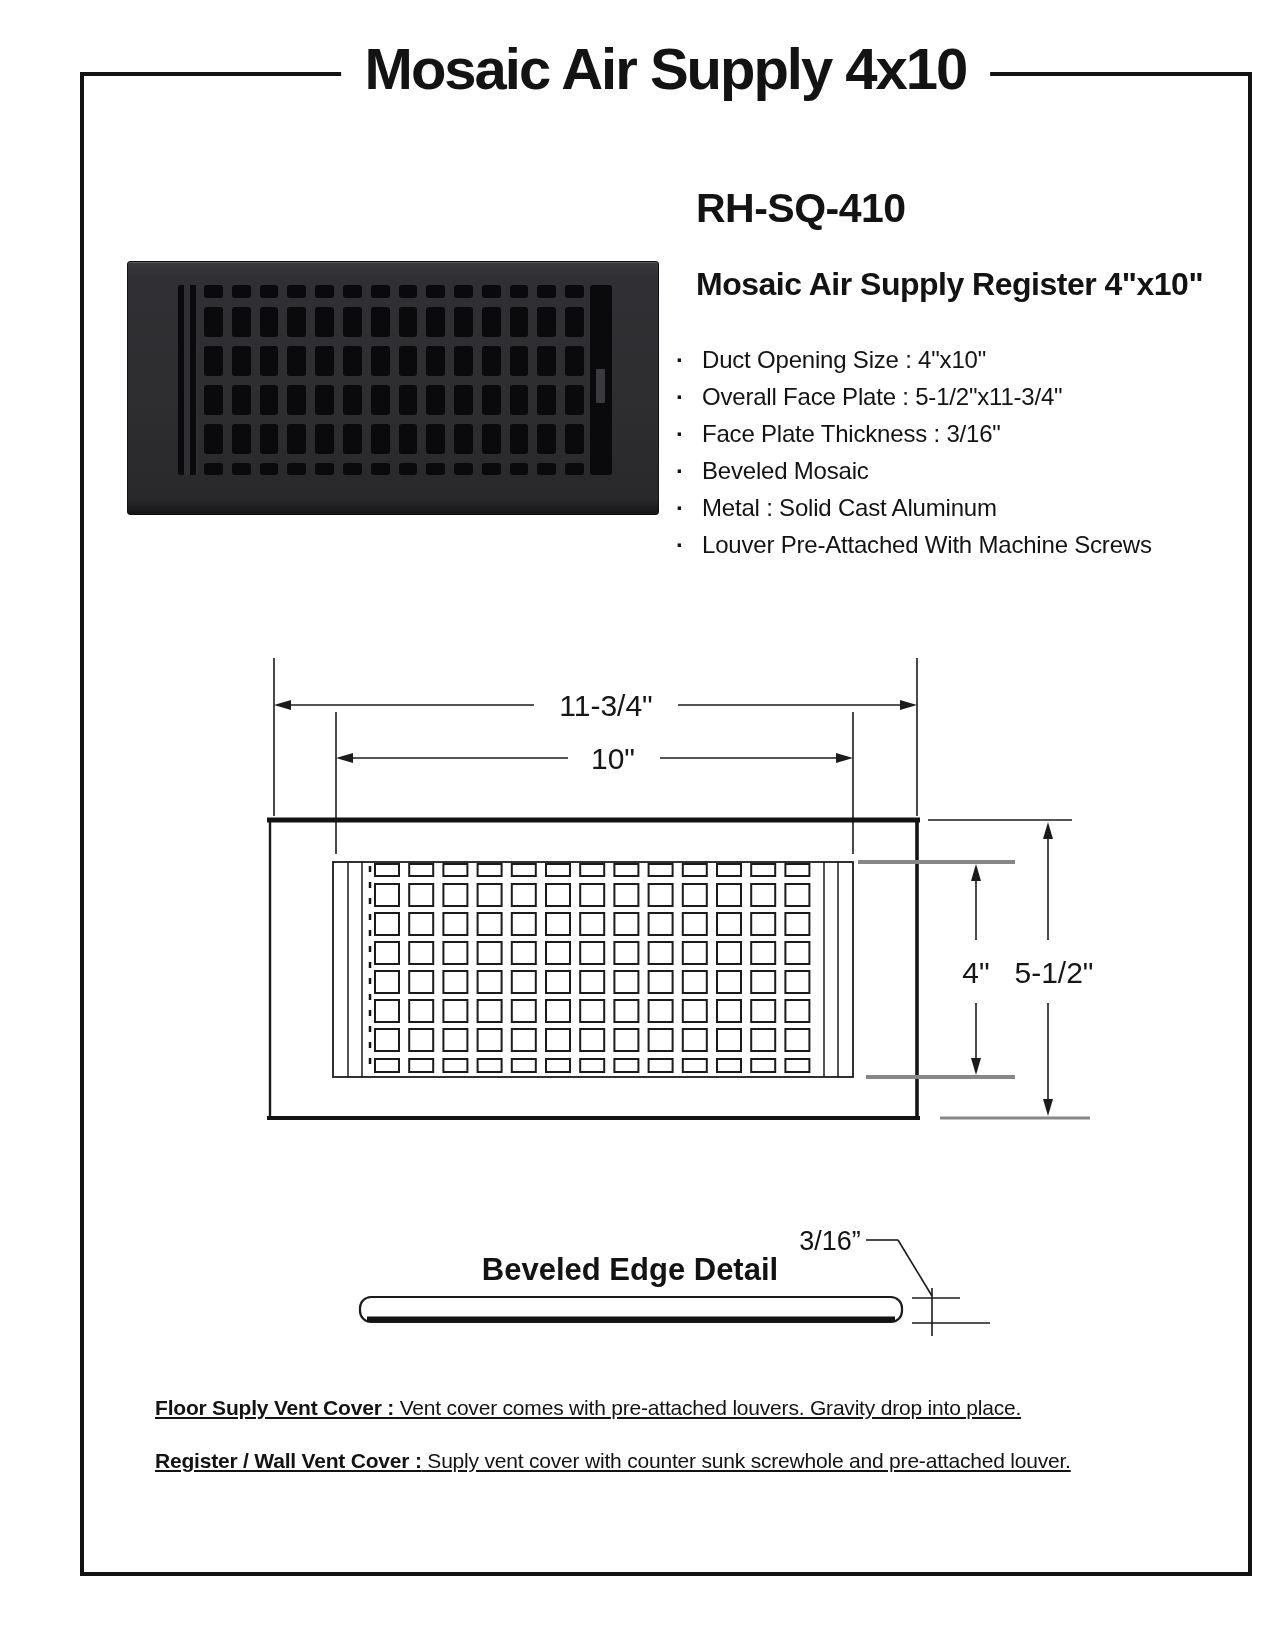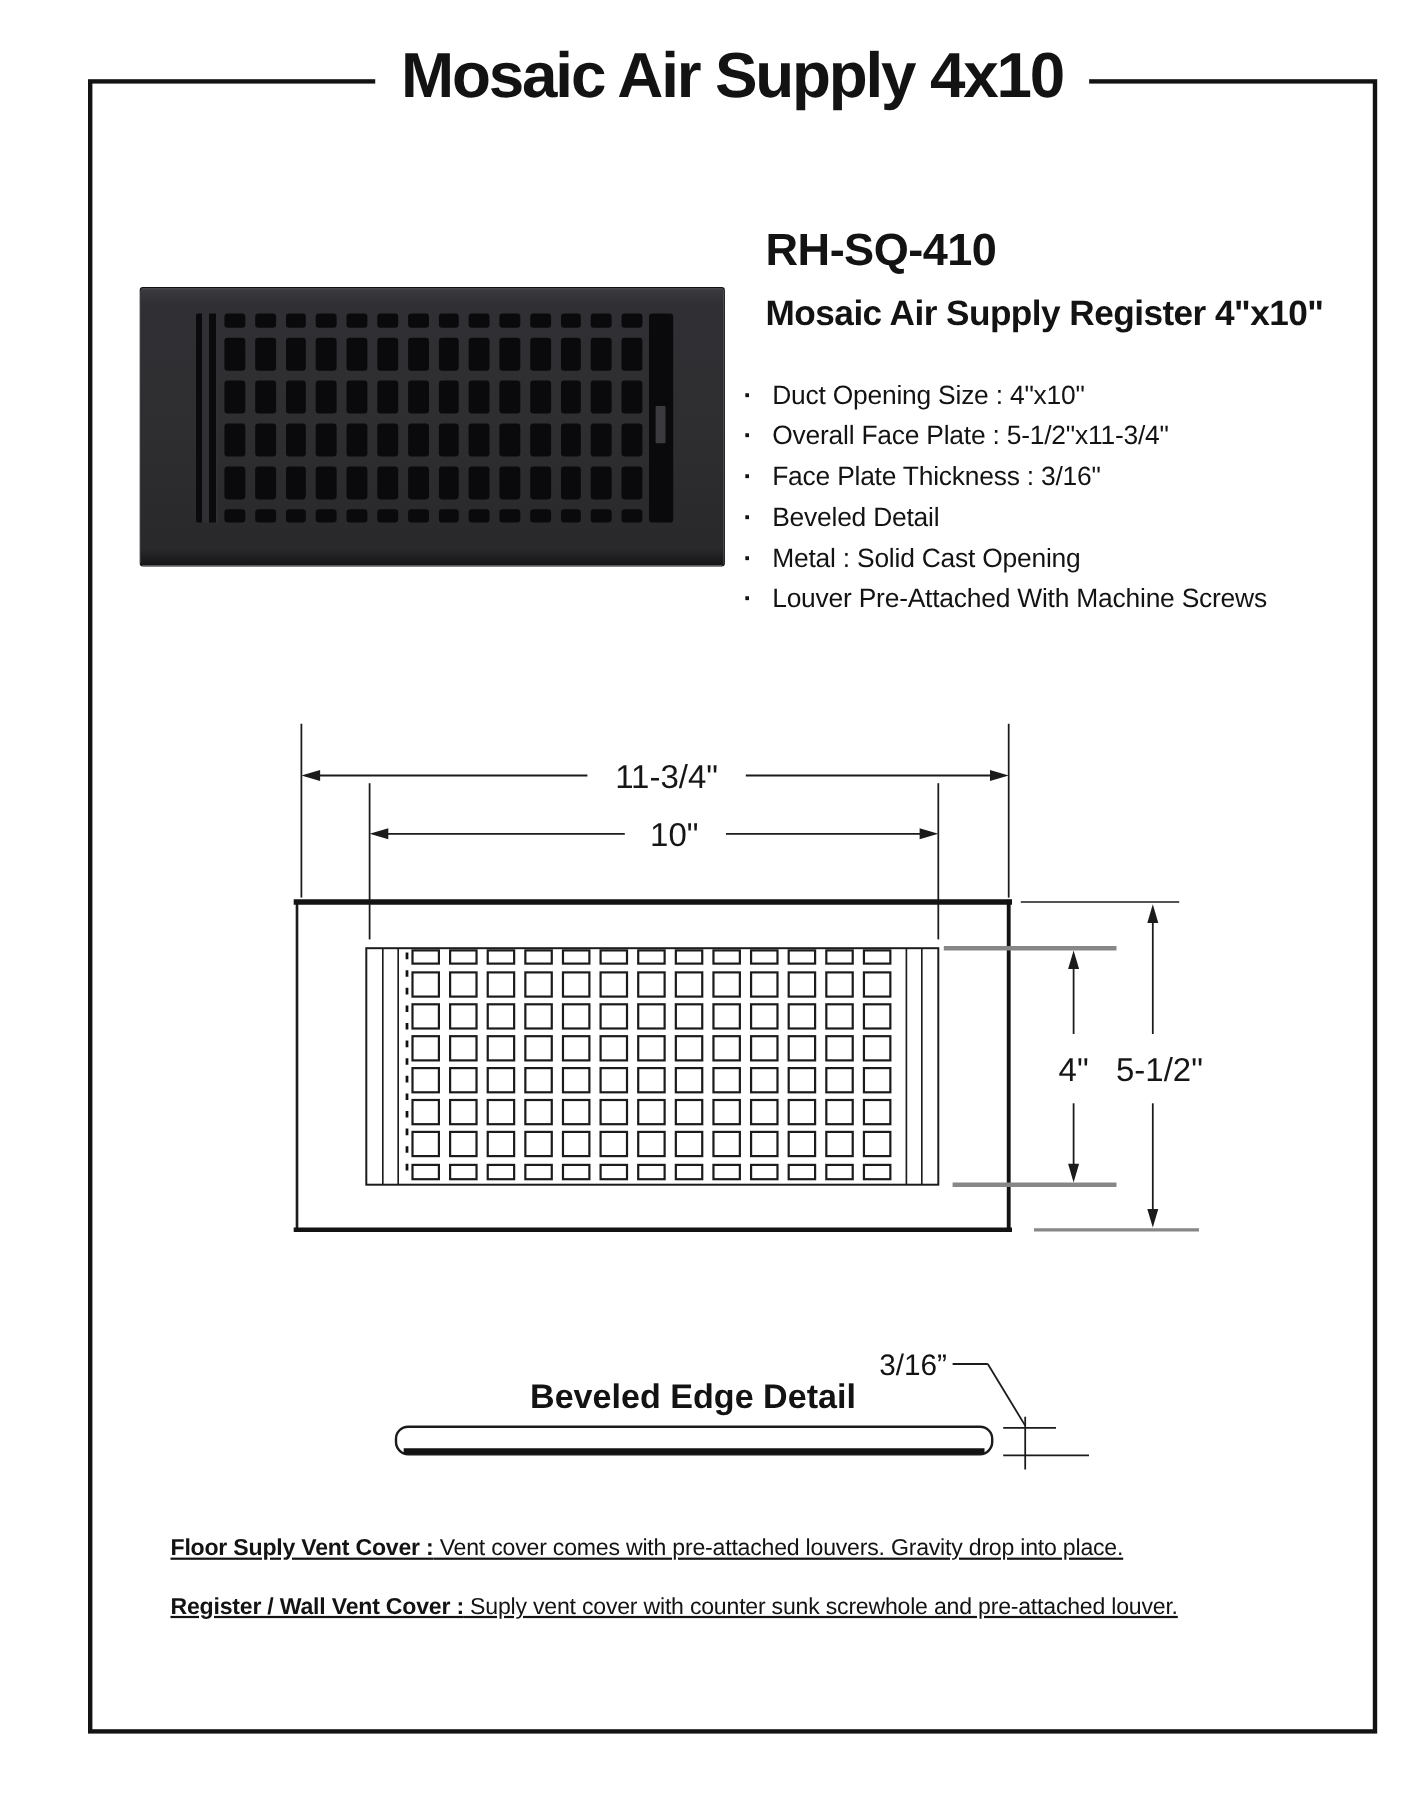--- a/index.html
+++ b/index.html
@@ -25,21 +25,21 @@
   .photo-grid .cell{background:#0a0a0c;border-radius:3px;}
   .photo-slats-left{position:absolute;left:50px;top:23px;bottom:39px;width:20px;
       background:repeating-linear-gradient(to right,#0a0a0c 0 6px,#303034 6px 12px);
       border-radius:2px;}
   .photo-slot-right{position:absolute;right:46px;top:23px;bottom:39px;width:22px;
       background:#0a0a0c;border-radius:3px;}
   .photo-slot-right .lever{position:absolute;left:6px;top:44%;width:9px;height:34px;
       background:#3a3a3f;border-radius:1px;}
 
   
-  .sku{position:absolute;left:668px;top:204px;font-size:41px;font-weight:700;letter-spacing:-0.5px;}
+  .sku{position:absolute;left:668px;top:185px;font-size:41px;font-weight:700;letter-spacing:-0.5px;}
   .prod-name{position:absolute;left:668px;top:266px;font-size:32px;font-weight:700;letter-spacing:-0.5px;}
   .spec-list{position:absolute;left:648px;top:341px;width:540px;}
   .spec-item{display:flex;align-items:flex-start;font-size:24px;line-height:37px;letter-spacing:-0.2px;}
   .spec-item .dot{width:26px;text-align:left;font-weight:700;font-size:24px;}
 
   svg text{font-family:"Liberation Sans",sans-serif;}
   .dimtext{font-size:30px;fill:#161616;}
 
   
 
@@ -160,25 +160,25 @@
       <div class="spec-item">
         <span class="dot">·</span>
         <span>Overall Face Plate : 5-1/2"x11-3/4"</span>
       </div>
       <div class="spec-item">
         <span class="dot">·</span>
         <span>Face Plate Thickness : 3/16"</span>
       </div>
       <div class="spec-item">
         <span class="dot">·</span>
-        <span>Beveled Detail</span>
-      </div>
-      <div class="spec-item">
-        <span class="dot">·</span>
-        <span>Metal : Solid Cast Opening</span>
+        <span>Beveled Mosaic</span>
+      </div>
+      <div class="spec-item">
+        <span class="dot">·</span>
+        <span>Metal : Solid Cast Aluminum</span>
       </div>
       <div class="spec-item">
         <span class="dot">·</span>
         <span>Louver Pre-Attached With Machine Screws</span>
       </div>
     </div>
 
   <svg style="position:absolute;left:0;top:630px;" width="1275" height="560" viewBox="0 630 1275 560">
     <g stroke="#1b1b1b" stroke-width="1.6" fill="none">
 

